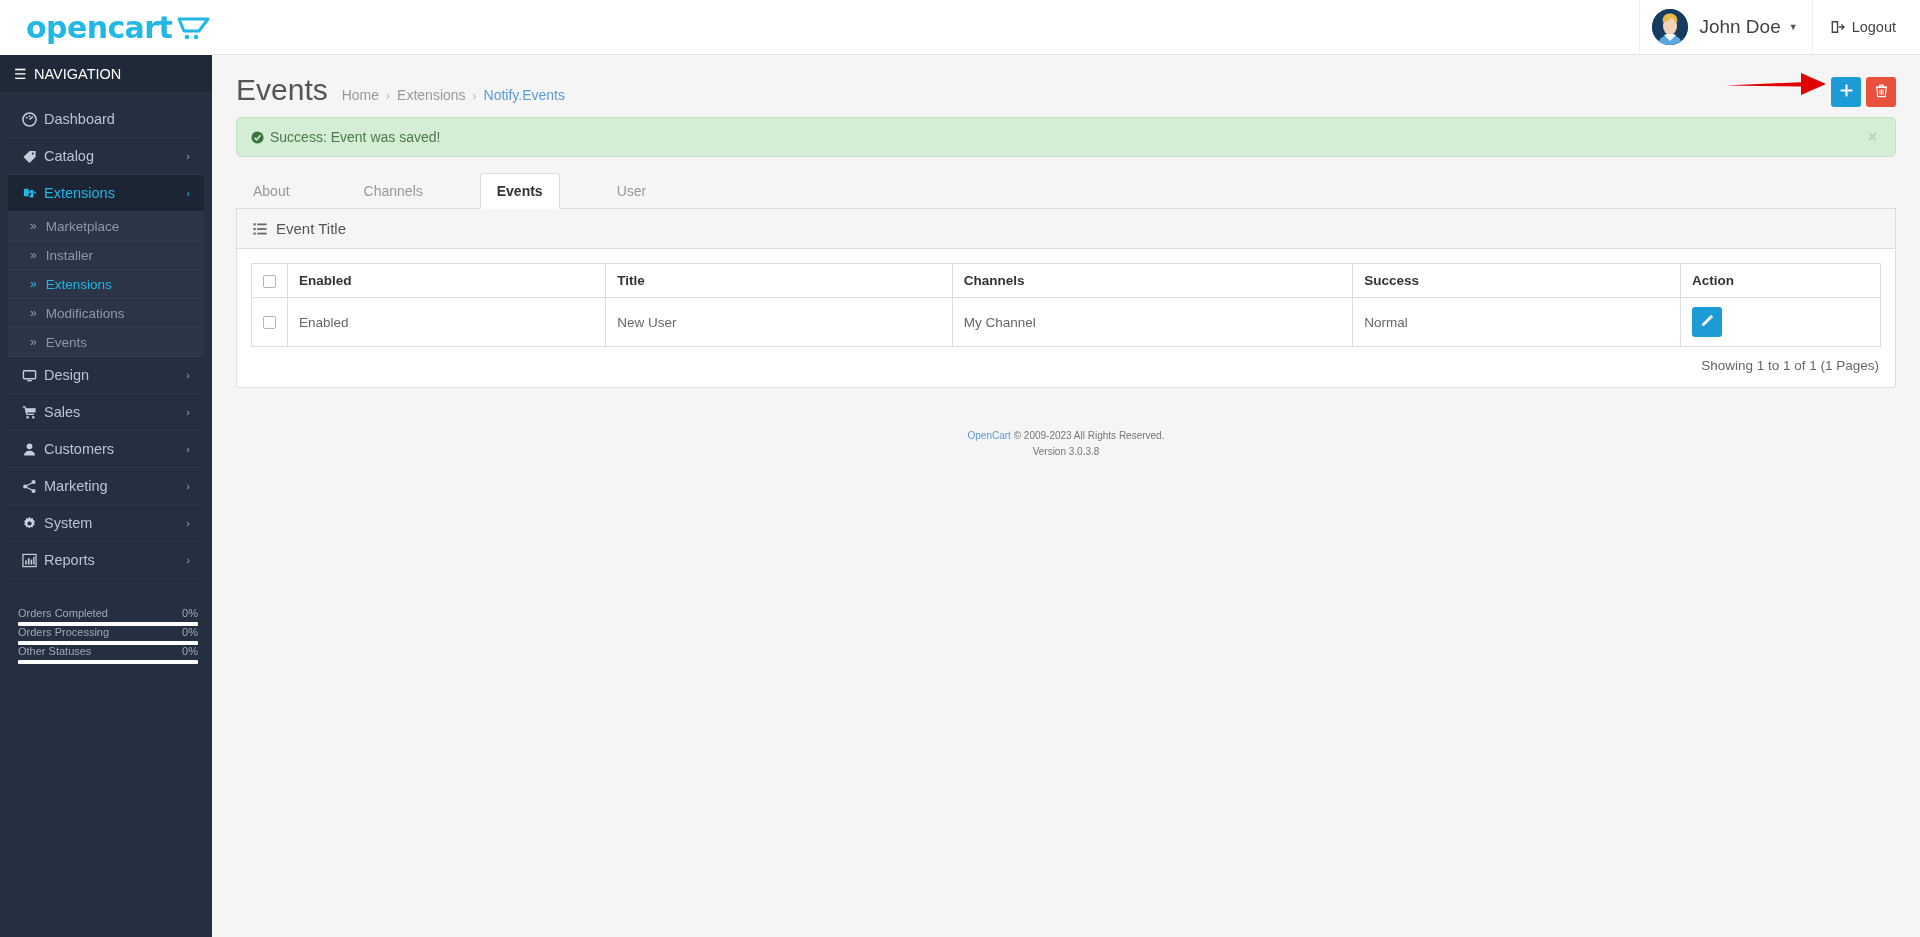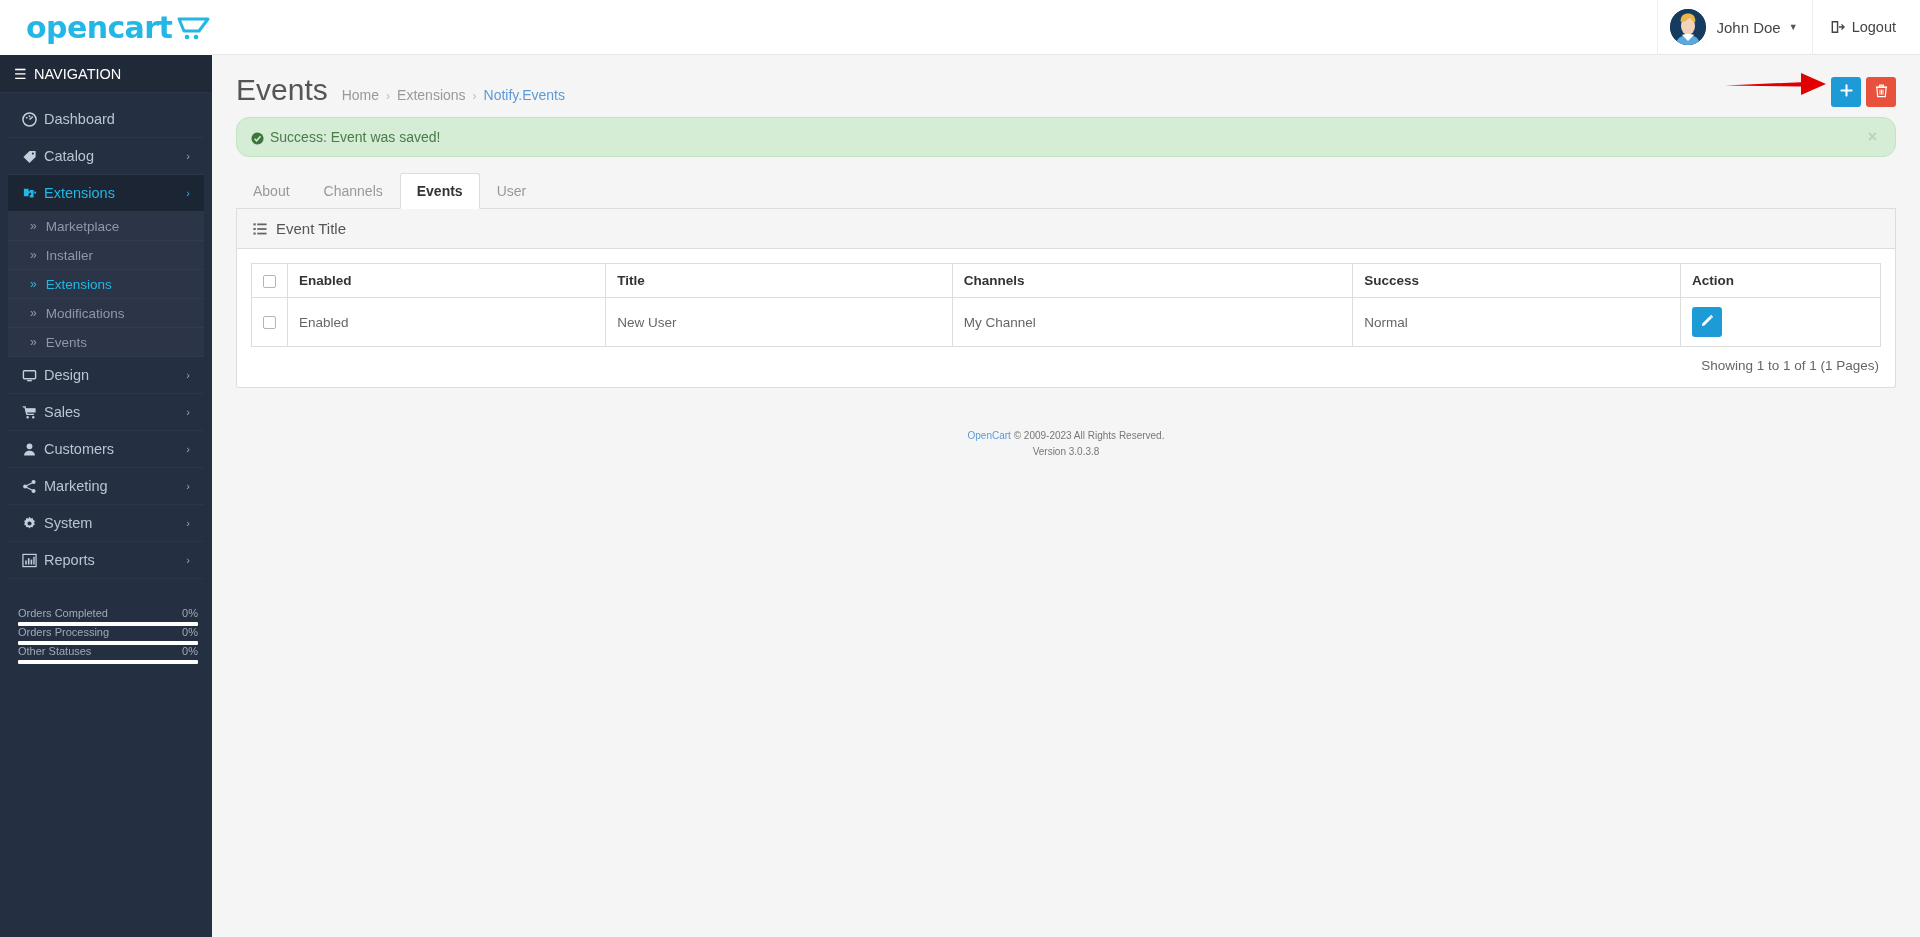--- a/index.html
+++ b/index.html
@@ -101,21 +101,21 @@
   .user-menu {
     display: flex; align-items: center; height: 55px;
     padding: 0 14px 0 12px; border-left: 1px solid #eeeeee;
     cursor: pointer;
   }
   .avatar {
     width: 36px; height: 36px; border-radius: 50%;
     overflow: hidden; background: #1b3a5c; margin-right: 11px;
     flex-shrink: 0; position: relative;
   }
-  .user-name { font-size: 15px; color: #444444; }
+  .user-name { font-size: 19px; color: #444444; }
   .user-caret { margin-left: 8px; font-size: 9px; color: #555555; }
   .logout-link {
     display: flex; align-items: center; height: 55px;
     padding: 0 4px 0 18px; border-left: 1px solid #eeeeee;
     color: #444444; font-size: 14.5px; text-decoration: none; cursor: pointer;
   }
   .logout-link .ico { margin-right: 7px; display: inline-flex; }
 
   .page-head {
     display: flex; align-items: flex-start; justify-content: space-between;
@@ -143,33 +143,33 @@
 
   .arrow-anno {
     position: absolute; right: 92px; top: 14px;
     width: 105px; height: 30px; pointer-events: none;
   }
 
   
   .content { padding: 0 24px; flex: 1; }
 
   .alert-success {
-    background: #d5ecd5; border: 1px solid #c3e4c3; border-radius: 13px;
+    background: #d5ecd5; border: 1px solid #c3e4c3; border-radius: 5px;
     color: #4b7b4b; font-size: 14px;
     padding: 11px 14px; margin-bottom: 16px;
-    display: flex; align-items: flex-end; position: relative;
+    display: flex; align-items: center; position: relative;
   }
   .alert-success .ok { margin-right: 6px; display: inline-flex; }
   .alert-close {
     position: absolute; right: 12px; top: 9px;
     color: #9cc49c; font-size: 16px; font-weight: bold;
     background: none; border: none; cursor: pointer; opacity: .55;
   }
 
-  .tabs { display: flex; border-bottom: 1px solid #dddddd; padding-left: 0; }
+  .tabs { display: flex; border-bottom: 1px solid #dddddd; padding-left: 0; gap: 40px; }
   .tab {
     padding: 9px 16px; font-size: 14px; color: #999999;
     cursor: pointer; border: 1px solid transparent; margin-bottom: -1px;
     border-radius: 3px 3px 0 0;
   }
   .tab.active {
     background: #ffffff; color: #333333; font-weight: bold;
     border-color: #dddddd #dddddd #ffffff;
   }
 

